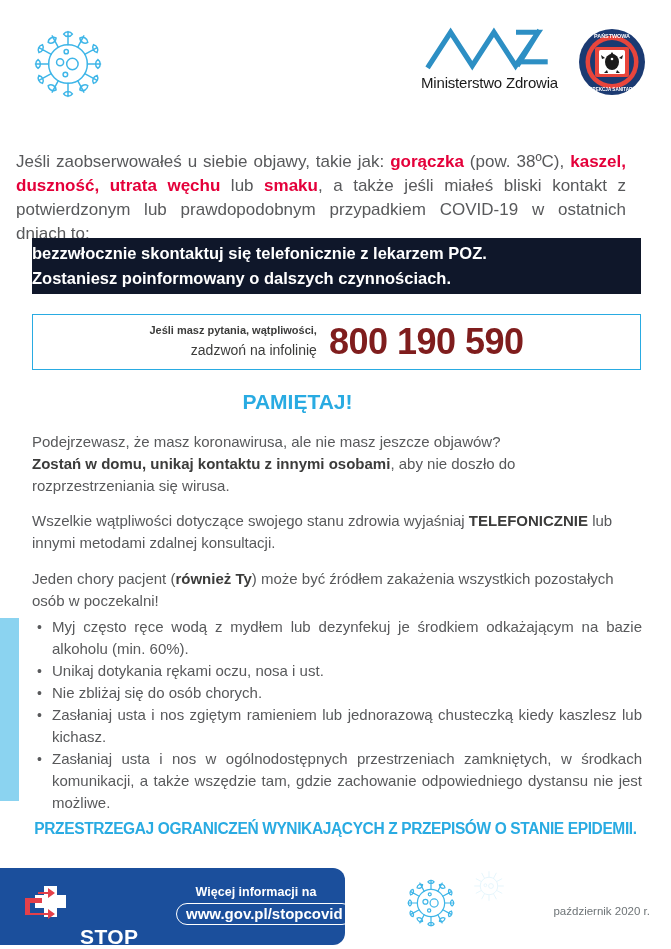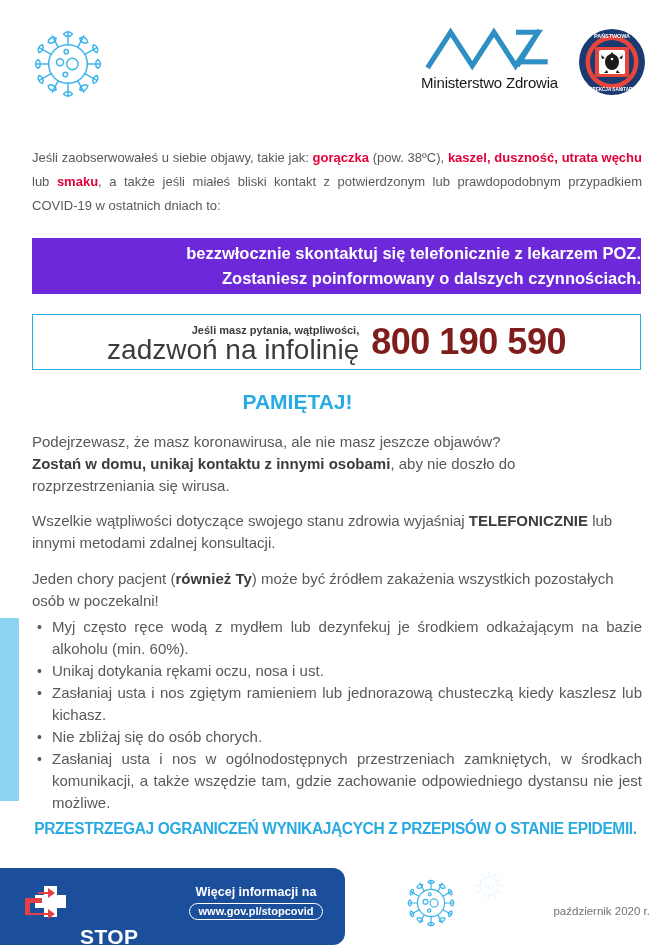--- a/index.html
+++ b/index.html
@@ -20,47 +20,47 @@
   .mz-mark{width:130px;height:46px;display:block;margin:0 auto;}
   .mz-caption{
     font-family:"Liberation Sans", sans-serif;
     font-size:15px;color:#1a1a1a;text-align:center;
     letter-spacing:-0.2px;margin-top:2px;white-space:nowrap;
   }
   .pis-seal{position:absolute;left:578px;top:28px;width:68px;height:68px;}
 
   
   .intro{
-    position:absolute;left:32px;top:133px;width:610px;
-    font-size:13px;line-height:24px;color:#58595b;
+    position:absolute;left:16px;top:133px;width:610px;
+    font-size:17px;line-height:24px;color:#58595b;
     text-align:justify;
   }
   .intro b{color:#e4003a;font-weight:bold;}
 
   
   .banner{
     position:absolute;left:32px;top:238px;width:609px;height:56px;
-    background:#6d28d9;
-    display:flex;flex-direction:column;align-items:flex-end;justify-content:center;
+    background:#0f172a;
+    display:flex;flex-direction:column;align-items:flex-start;justify-content:center;
   }
   .banner-line{
     color:#ffffff;font-size:16.5px;font-weight:bold;line-height:25px;
     text-align:center;white-space:nowrap;
   }
 
   
   .hotline{
     position:absolute;left:32px;top:314px;width:607px;height:54px;
     border:1.5px solid #29abe2;background:#ffffff;
     display:flex;align-items:center;justify-content:center;
   }
   .hotline-inner{display:flex;align-items:center;gap:12px;}
   .hotline-text{text-align:right;color:#3c3c3b;}
   .hotline-l1{font-size:11px;font-weight:bold;line-height:16px;white-space:nowrap;}
-  .hotline-l2{font-size:28px;font-weight:normal;line-height:24px;white-space:nowrap;color:#3c3c3b;}
+  .hotline-l2{font-size:14px;font-weight:normal;line-height:24px;white-space:nowrap;color:#3c3c3b;}
   .hotline-number{
     font-size:36px;font-weight:bold;color:#7f1d1d;
     letter-spacing:-0.5px;line-height:38px;white-space:nowrap;
   }
 
   
   .remember-title{
     position:absolute;left:0;top:390px;width:595px;
     text-align:center;color:#29abe2;font-size:21px;font-weight:bold;
   }
@@ -117,21 +117,21 @@
     text-align:right;letter-spacing:0.2px;
   }
   .more-info{position:absolute;left:176px;top:884px;width:160px;text-align:center;}
   .more-info-label{
     color:#ffffff;font-size:12.5px;font-weight:bold;line-height:16px;white-space:nowrap;
   }
   .more-info-url{
     display:inline-block;margin-top:3px;
     border:1.4px solid #ffffff;border-radius:11px;
     padding:1px 9px 2px 9px;
-    color:#ffffff;font-size:11px;font-weight:bold;white-space:nowrap;
+    color:#ffffff;font-size:15px;font-weight:bold;white-space:nowrap;
   }
   .virus-footer{position:absolute;left:398px;top:872px;width:66px;height:62px;}
   .virus-footer-faint{position:absolute;left:468px;top:866px;width:42px;height:40px;opacity:0.22;}
   .date-note{
     position:absolute;left:470px;top:905px;width:180px;
     font-size:11.5px;color:#6e7477;text-align:right;white-space:nowrap;
   }
 </style>
 </head>
 <body>
@@ -229,22 +229,22 @@
   </p>
 
   <p class="para p3">
     <span>Jeden chory pacjent (</span><b>również Ty</b><span>) może być źródłem zakażenia wszystkich pozostałych osób w poczekalni!</span>
   </p>
 
   <div class="sidebar-bar"></div>
   <ul class="bullets">
     <li>Myj często ręce wodą z mydłem lub dezynfekuj je środkiem odkażającym na bazie alkoholu (min. 60%).</li>
     <li>Unikaj dotykania rękami oczu, nosa i ust.</li>
+    <li>Nie zbliżaj się do osób chorych.</li>
     <li>Zasłaniaj usta i nos zgiętym ramieniem lub jednorazową chusteczką kiedy kaszlesz lub kichasz.</li>
-    <li>Nie zbliżaj się do osób chorych.</li>
     <li>Zasłaniaj usta i nos w ogólnodostępnych przestrzeniach zamkniętych, w środkach komunikacji, a także wszędzie tam, gdzie zachowanie odpowiedniego dystansu nie jest możliwe.</li>
   </ul>
 
   <div class="headline">PRZESTRZEGAJ OGRANICZEŃ WYNIKAJĄCYCH Z PRZEPISÓW O STANIE EPIDEMII.</div>
 
   <div class="footer-bar"></div>
 
   <div class="stopcovid-logo">
     <svg class="sc-cross" viewBox="0 0 52 44" aria-hidden="true">
       <path d="M20 2 h13 v9 h9 v13 h-9 v9 h-13 v-9 h-9 v-13 h9 z" fill="#ffffff"></path>

